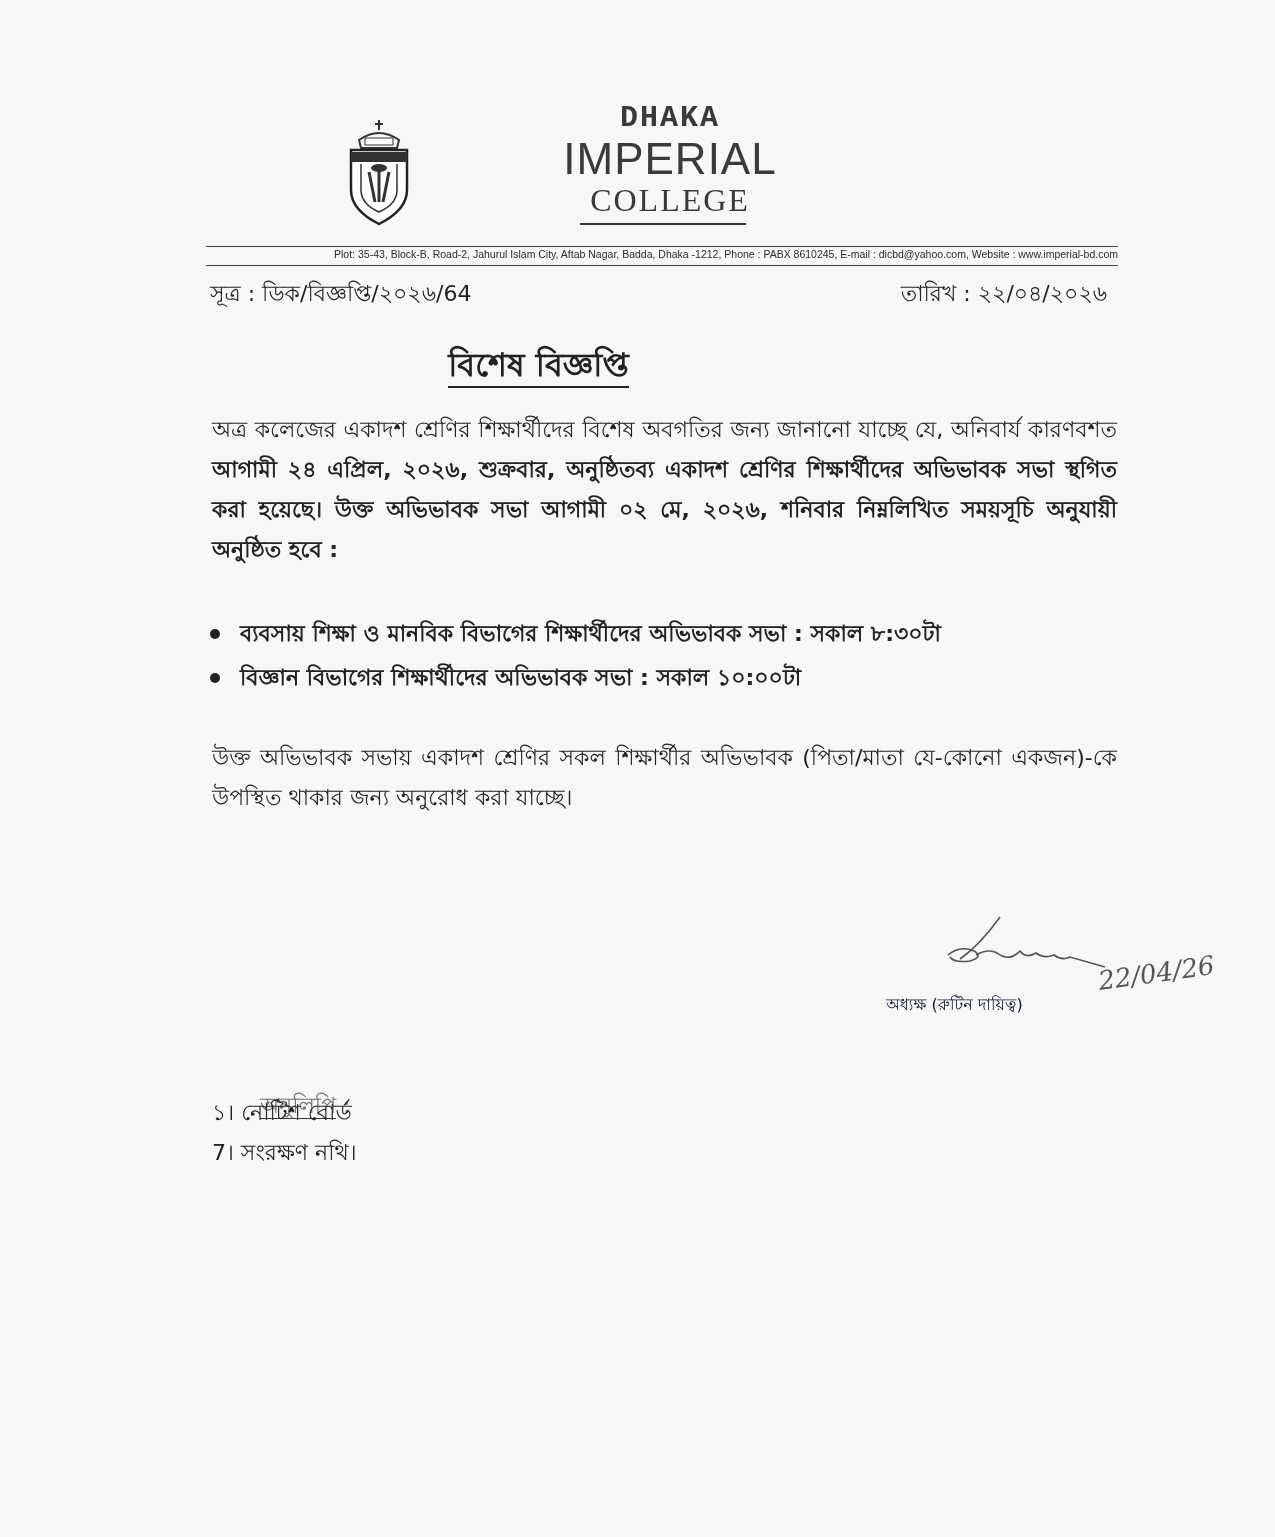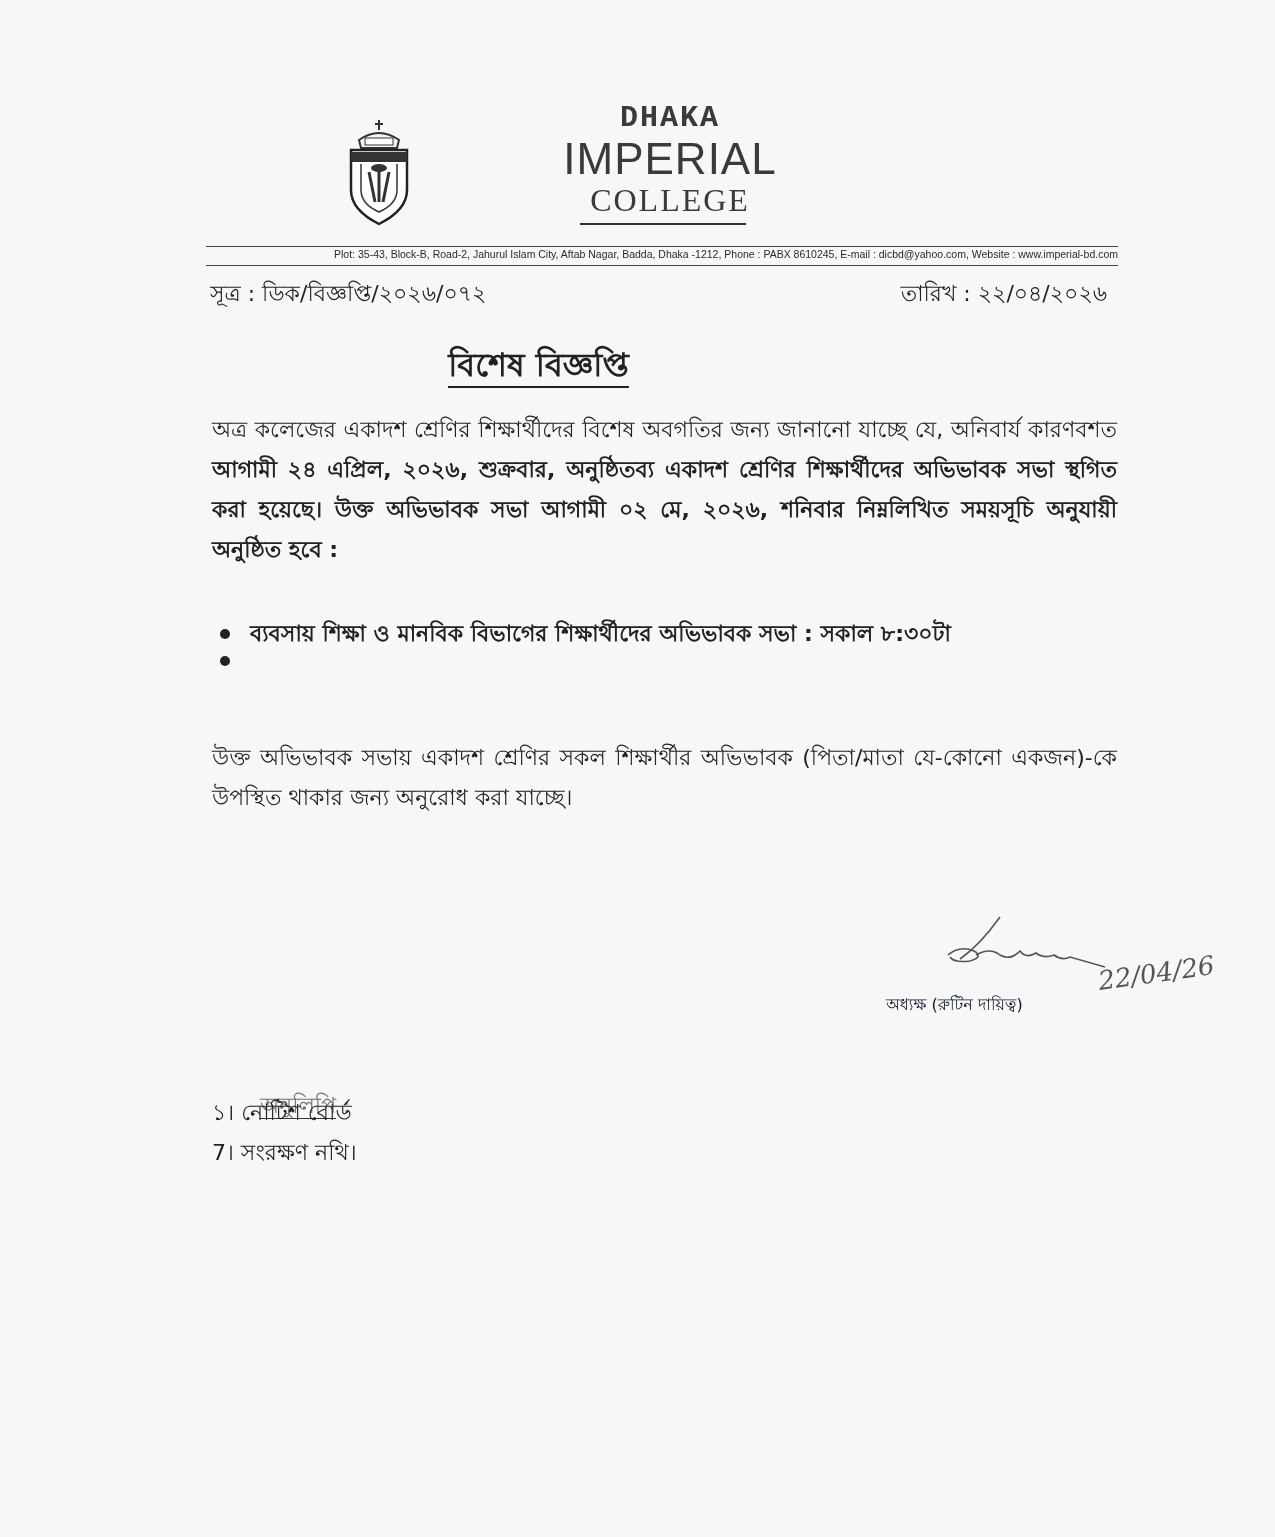--- a/index.html
+++ b/index.html
@@ -16,21 +16,21 @@
   .brand-rule { left:580px; top:223px; width:166px; height:2px; background:#333; }
   .addr-rule-top { left:206px; top:246px; width:912px; height:1px; background:#444; }
   .addr-rule-bot { left:206px; top:265px; width:912px; height:1px; background:#444; }
   .address { left:206px; top:248px; width:912px; text-align:right; font-family:"Liberation Sans", sans-serif; font-size:10.5px; color:#2a2a2a; white-space:nowrap; }
   .ref { left:210px; top:276px; font-size:22px; color:#222; }
   .date { right:168px; top:276px; font-size:22px; color:#222; }
   .title { left:0; width:1077px; top:340px; text-align:center; }
   .title span { font-size:32px; border-bottom:2px solid #222; padding-bottom:2px; font-weight:bold; color:#222; }
   .para { left:212px; width:905px; font-size:22px; line-height:40px; text-align:justify; color:#222; }
   .p1 { top:410px; }
-  .bullets { left:220px; top:612px; font-size:22px; line-height:44px; color:#222; }
+  .bullets { left:210px; top:612px; font-size:22px; line-height:44px; color:#222; }
   .bullets .row { display:flex; align-items:center; }
   .bullets .dot { width:10px; height:10px; border-radius:50%; background:#222; margin-right:20px; }
   .p2 { top:738px; }
   .sig-scribble { left:940px; top:915px; width:170px; height:60px; }
   .sig-date { left:1098px; top:958px; font-family:"DejaVu Serif", serif; font-style:italic; font-size:26px; color:#555; transform:rotate(-8deg); }
   .sig-title { left:886px; top:992px; font-size:16px; color:#0f172a; }
   .cc-head { left:260px; top:1088px; font-size:22px; color:#737373; }
   .cc-head .u { border-bottom:1.5px solid #333; }
   .cc-list { left:212px; top:1093px; font-size:22px; line-height:40px; color:#222; }
   b { font-weight:bold; }
@@ -53,38 +53,39 @@
   <div class="l1">DHAKA</div>
   <div class="l2">IMPERIAL</div>
   <div class="l3">COLLEGE</div>
 </div>
 <div class="abs brand-rule"></div>
 
 <div class="abs addr-rule-top"></div>
 <div class="abs address">Plot: 35-43, Block-B, Road-2, Jahurul Islam City, Aftab Nagar, Badda, Dhaka -1212, Phone : PABX 8610245, E-mail : dicbd@yahoo.com, Website : www.imperial-bd.com</div>
 <div class="abs addr-rule-bot"></div>
 
-<div class="abs ref">সূত্র : ডিক/বিজ্ঞপ্তি/২০২৬/০৭২</div>
+<div class="abs ref">সূত্র : ডিক/বিজ্ঞপ্তি/২০২৬/64</div>
 <div class="abs date">তারিখ : ২২/০৪/২০২৬</div>
 
 <div class="abs title">
   <span>বিশেষ বিজ্ঞপ্তি</span>
 </div>
 
 <div class="abs para p1">
   <span>অত্র কলেজের একাদশ শ্রেণির শিক্ষার্থীদের বিশেষ অবগতির জন্য জানানো যাচ্ছে যে, অনিবার্য কারণবশত </span><b>আগামী ২৪ এপ্রিল, ২০২৬, শুক্রবার, অনুষ্ঠিতব্য একাদশ শ্রেণির শিক্ষার্থীদের অভিভাবক সভা স্থগিত করা হয়েছে। উক্ত অভিভাবক সভা আগামী ০২ মে, ২০২৬, শনিবার নিম্নলিখিত সময়সূচি অনুযায়ী অনুষ্ঠিত হবে :</b>
 </div>
 
 <div class="abs bullets">
   <div class="row">
     <span class="dot"></span>
     <b>ব্যবসায় শিক্ষা ও মানবিক বিভাগের শিক্ষার্থীদের অভিভাবক সভা : সকাল ৮:৩০টা</b>
   </div>
   <div class="row">
     <span class="dot"></span>
+    <b>বিজ্ঞান বিভাগের শিক্ষার্থীদের অভিভাবক সভা : সকাল ১০:০০টা</b>
   </div>
 </div>
 
 <div class="abs para p2">উক্ত অভিভাবক সভায় একাদশ শ্রেণির সকল শিক্ষার্থীর অভিভাবক (পিতা/মাতা যে-কোনো একজন)-কে উপস্থিত থাকার জন্য অনুরোধ করা যাচ্ছে।</div>
 
 <svg class="abs sig-scribble" viewBox="0 0 170 60">
   <path d="M60 2 Q40 30 20 44 M8 40 Q20 30 34 36 Q44 42 30 46 Q14 48 10 42 M36 40 Q50 32 60 40 Q70 46 80 36 Q86 44 96 38 Q104 44 114 40 Q122 46 130 42 L165 52" fill="none" stroke="#555" stroke-width="1.6"></path>
 </svg>
 <div class="abs sig-date">22/04/26</div>
 <div class="abs sig-title">অধ্যক্ষ (রুটিন দায়িত্ব)</div>

